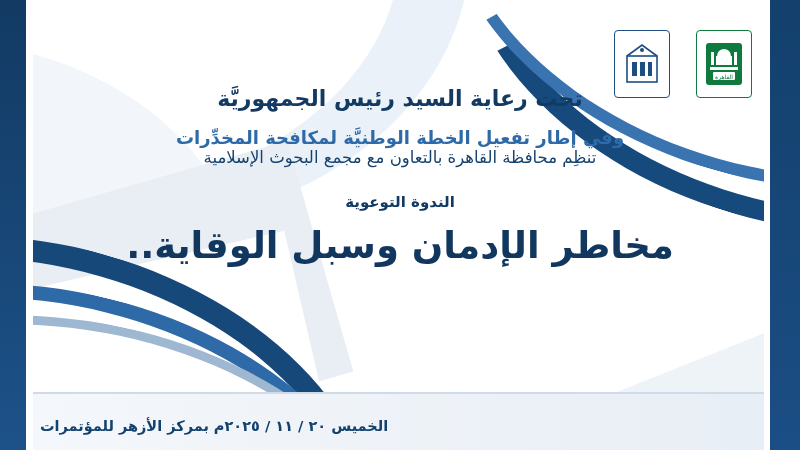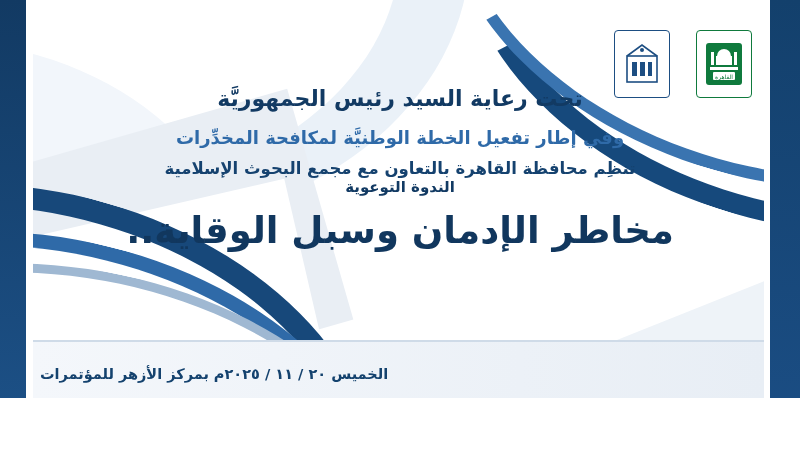--- a/index.html
+++ b/index.html
@@ -10,21 +10,21 @@
     width: 800px;
     height: 450px;
     overflow: hidden;
     font-family: "DejaVu Sans", sans-serif;
     background: #ffffff;
   }
 
   #poster {
     position: relative;
     width: 800px;
-    height: 398px;
+    height: 450px;
     background: #ffffff;
     overflow: hidden;
   }
 
   
   .bg-layer {
     position: absolute;
     inset: 0;
     overflow: hidden;
   }
@@ -239,26 +239,26 @@
     font-size: 22px;
     font-weight: bold;
     color: #123a63;
     letter-spacing: 0;
     margin-bottom: 16px;
   }
   .line-frame {
     font-size: 18px;
     font-weight: bold;
     color: #2f6aa8;
-    margin-bottom: 11px;
   }
   .line-org {
     font-size: 16.5px;
-    font-weight: bold;
+    font-weight: normal;
     color: #15426f;
+    margin-bottom: 26px;
   }
   .line-kicker {
     font-size: 15px;
     font-weight: bold;
     color: #123a63;
     margin-bottom: 14px;
   }
   .line-title {
     font-size: 37px;
     font-weight: bold;

